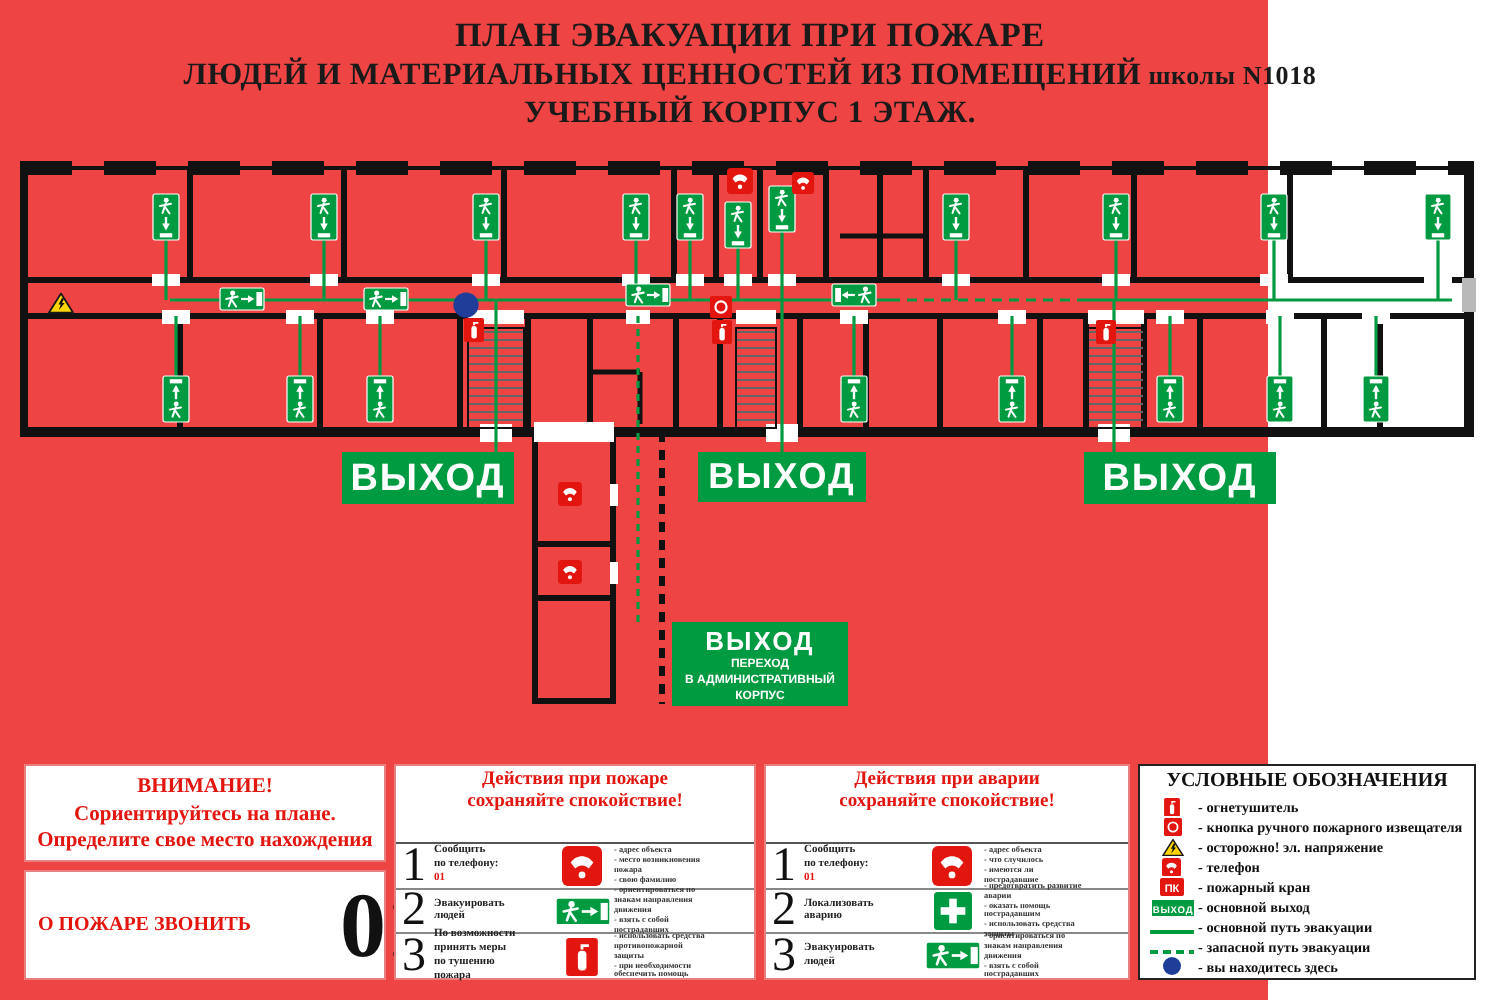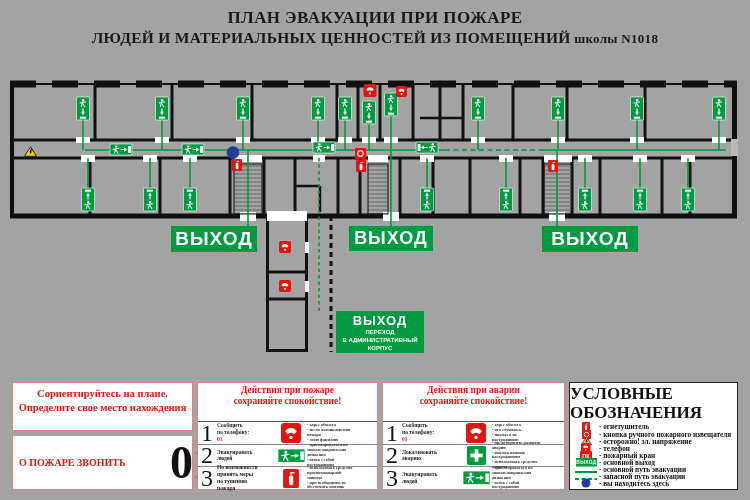--- a/index.html
+++ b/index.html
@@ -1,17 +1,17 @@
 <!DOCTYPE html>
 <html><head>
 <meta charset="utf-8">
 <style>
   html,body{margin:0;padding:0;width:750px;height:500px;overflow:hidden;background:#fff;}
   body{font-family:"Liberation Serif",serif;position:relative;}
-  .stage{position:absolute;left:0;top:0;width:750px;height:500px;background:#a3a3a3;}
+  .stage{position:absolute;left:0;top:0;width:634px;height:500px;background:#ef4444;}
 
   
   .title{position:absolute;left:0;top:8px;width:750px;text-align:center;color:#1a1a1a;line-height:1.22;}
   .title .l1{font-size:17px;font-weight:bold;letter-spacing:.4px;}
   .title .l2{font-size:15.5px;font-weight:bold;letter-spacing:.3px;}
   .title .l2 .sfx{font-size:13px;}
   .title .l3{font-size:15.5px;font-weight:bold;letter-spacing:.3px;}
 
   
   .plansvg{position:absolute;left:0;top:0;}
@@ -34,33 +34,34 @@
           padding:2px 0 14px;border-bottom:1px solid #555;}
   .arow{display:flex;align-items:center;border-bottom:1px solid #888;flex:1;padding:0 3px;min-height:0;}
   .arow:last-child{border-bottom:none;}
   .num{width:16px;font-size:24px;font-weight:normal;color:#111;line-height:1;}
   .act{width:58px;font-size:5.5px;font-weight:bold;line-height:1.25;white-space:pre-line;color:#222;}
   .act .hl{color:#e3150f;display:block;}
   .ric{width:32px;display:flex;justify-content:center;align-items:center;}
   .nts{flex:1;font-size:4.2px;font-weight:bold;line-height:1.15;white-space:pre-line;color:#333;}
 
   .legP{left:569px;top:382px;width:169px;height:108px;border:1.5px solid #222;display:flex;flex-direction:column;padding:1px 0;}
-  .leg-title{font-weight:bold;font-size:17px;color:#111;line-height:1.1;padding:1px 0 2px;}
+  .leg-title{font-weight:bold;font-size:10px;text-align:center;color:#111;line-height:1.1;padding:1px 0 2px;}
   .leg-row{display:flex;align-items:flex-end;flex:1;padding-left:3px;min-height:0;}
   .leg-ic{width:26px;display:flex;justify-content:center;align-items:center;}
   .leg-lb{font-weight:bold;font-size:7.2px;color:#111;white-space:nowrap;}
 </style>
 </head>
 <body>
 
 <div class="stage">
 
   <div class="title">
     <div class="l1">ПЛАН ЭВАКУАЦИИ ПРИ ПОЖАРЕ</div>
     <div class="l2"><span>ЛЮДЕЙ И МАТЕРИАЛЬНЫХ ЦЕННОСТЕЙ ИЗ ПОМЕЩЕНИЙ</span><span class="sfx"> школы N1018</span></div>
+    <div class="l3">УЧЕБНЫЙ КОРПУС 1 ЭТАЖ.</div>
   </div>
 
   <svg class="plansvg" width="750" height="380" viewBox="0 0 750 380">
     <defs>
       <pattern id="st" width="6" height="4" patternUnits="userSpaceOnUse">
         <path d="M0 2 H6" stroke="#666" stroke-width="1"></path>
       </pattern>
 
       <g id="ic-mn" fill="none" stroke="#fff" stroke-width="1.1" stroke-linecap="round">
         <circle cx="5" cy="1.7" r="1.35" fill="#fff" stroke="none"></circle>
@@ -244,20 +245,21 @@
       <text class="bt" x="590" y="245" font-size="19">ВЫХОД</text>
       <rect x="336" y="311" width="88" height="42" fill="#009a40"></rect>
       <text class="tt1" x="380" y="325" font-size="13" letter-spacing="1">ВЫХОД</text>
       <text class="tt1" x="380" y="333.5" font-size="6">ПЕРЕХОД</text>
       <text class="tt1" x="380" y="341.5" font-size="6">В АДМИНИСТРАТИВНЫЙ</text>
       <text class="tt1" x="380" y="349.5" font-size="6">КОРПУС</text>
     </g>
   </svg>
 
   <div class="panel attnA">
+    <div>ВНИМАНИЕ!</div>
     <div>Сориентируйтесь на плане.</div>
     <div>Определите свое место нахождения</div>
   </div>
   <div class="panel attnB">
     <div class="lbl">О ПОЖАРЕ ЗВОНИТЬ</div>
     <div class="num">01</div>
   </div>
 
   <div class="panel acts fireP">
     <div class="ptitle">

